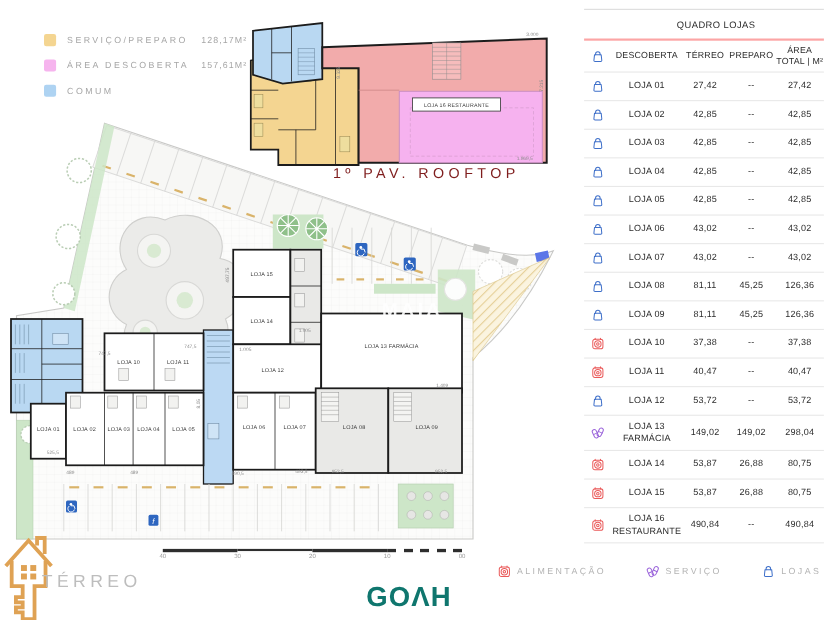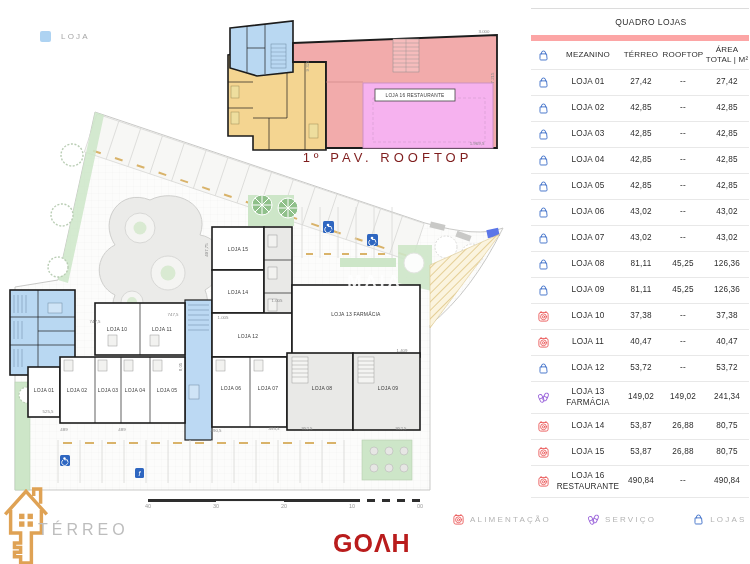--- a/index.html
+++ b/index.html
@@ -26,29 +26,29 @@
   .scalebar{position:absolute;left:148px;top:499px;width:272px;}
   .scalebar .bar{display:flex;height:3px;}
   .scalebar .seg{flex:1;}
   .seg.solid{background:#2e2e2e;}
   .seg.half{background:linear-gradient(#2e2e2e 0 60%,#f2f2f2 60% 100%);}
   .seg.dash{background:repeating-linear-gradient(90deg,#2e2e2e 0 8px,rgba(0,0,0,0) 8px 15px);}
   .scalebar .ticks{position:relative;height:8px;margin-top:1px;}
   .scalebar .ticks span{position:absolute;transform:translateX(-50%);font-size:5.5px;color:#9a9a9a;}
   
   .goah{position:absolute;left:333px;top:529px;font-size:25px;font-weight:700;
-    color:#b91c1c;letter-spacing:1px;}
+    color:#0f766e;letter-spacing:1px;}
   
   .cat-legend{position:absolute;left:452px;top:513px;display:flex;align-items:center;gap:10px;}
   .cat-legend .item{display:flex;align-items:center;margin-right:26px;}
   .cat-legend .item:last-child{margin-right:16px;}
   .cat-legend .lbl{font-size:8px;letter-spacing:2.2px;color:#b3b3b3;margin-left:5px;}
   
   .quadro{position:absolute;left:531px;top:8px;width:218px;color:#2c2c2c;}
-  .quadro .title{border-top:1px solid #dcdcdc;border-bottom:6px solid #fca5a5;
+  .quadro .title{border-top:1px solid #dcdcdc;border-bottom:2px solid #fca5a5;
     text-align:center;font-size:8.5px;letter-spacing:.4px;padding:8px 0 8px 22px;}
   .trow{display:grid;grid-template-columns:24px 66px 40px 44px 44px;align-items:center;
     border-bottom:1px solid #e8e8e8;min-height:25px;}
   .trow.tall{min-height:31px;}
   .trow .icn{display:flex;justify-content:center;align-items:center;}
   .trow .c{font-size:8.2px;text-align:center;letter-spacing:.2px;line-height:1.25;}
   .trow.hdr{min-height:28px;}
   .trow.hdr .c{font-size:8px;}
   .ic{width:13px;height:13px;fill:none;stroke:currentColor;stroke-width:1.7;
     stroke-linecap:round;stroke-linejoin:round;}
@@ -59,22 +59,32 @@
   .rm2{fill:#e9e9e7;stroke:#1c1c1c;stroke-width:1.6;}
   .lojatxt{font-size:5px;fill:#3a3a3a;text-anchor:middle;letter-spacing:.2px;}
   .dim{font-size:4.4px;fill:#8a8a8a;text-anchor:middle;}
   .wall{stroke:#1c1c1c;stroke-width:.7;fill:none;}
 </style>
 </head>
 <body>
 
 <div class="area-legend">
   <div class="row">
+    <span class="sw" style="background:#f4d591"></span>
+    <span class="lbl">SERVIÇO/PREPARO</span>
+    <span class="val">128,17M²</span>
+  </div>
+  <div class="row">
+    <span class="sw" style="background:#f6b4ee"></span>
+    <span class="lbl">ÁREA DESCOBERTA</span>
+    <span class="val">157,61M²</span>
+  </div>
+  <div class="row">
     <span class="sw" style="background:#aed3f2"></span>
-    <span class="lbl">LOJA</span>
+    <span class="lbl">COMUM</span>
     <span class="val"></span>
   </div>
 </div>
 
 <svg id="rooftop" width="280" height="140" viewBox="0 0 280 140">
 
   <g>
     <path d="M3 37 L30 31 L30 44 L101 44 L101 132 L28 132 L28 118 L3 118 Z" fill="#f4d591" stroke="#1c1c1c" stroke-width="1.6"></path>
     <path class="wall" d="M3 64 H28 M3 90 H28 M28 100 H62 M62 44 V100 M80 44 V132 M44 100 V132"></path>
     <rect x="6" y="68" width="8" height="12" fill="#eede9e" stroke="#9c8b55" stroke-width=".5"></rect>
@@ -412,23 +422,23 @@
 <div class="quadro">
   <div class="title">QUADRO LOJAS</div>
 
   <div class="trow hdr">
     <div class="icn">
         <svg class="ic ic-blue" viewBox="0 0 24 24">
           <path d="M8.2 9V7.5a3.8 3.8 0 0 1 7.6 0V9"></path>
           <path d="M6.4 9h11.2l1 9.3c.1 1.2-.7 2-1.9 2H7.3c-1.2 0-2-.8-1.9-2z"></path>
         </svg>
       </div>
-    <div class="c">MEZANINO</div>
+    <div class="c">DESCOBERTA</div>
     <div class="c">TÉRREO</div>
-    <div class="c">ROOFTOP</div>
+    <div class="c">PREPARO</div>
     <div class="c">ÁREA TOTAL | M²</div>
   </div>
 
   <div class="trow">
     <div class="icn">
         <svg class="ic ic-blue" viewBox="0 0 24 24">
           <path d="M8.2 9V7.5a3.8 3.8 0 0 1 7.6 0V9"></path>
           <path d="M6.4 9h11.2l1 9.3c.1 1.2-.7 2-1.9 2H7.3c-1.2 0-2-.8-1.9-2z"></path>
         </svg>
       </div>
@@ -585,21 +595,21 @@
           </g>
           <g transform="rotate(25 16 11)">
             <rect x="12.5" y="3.5" width="7" height="15" rx="3.5"></rect>
             <line x1="12.5" y1="11" x2="19.5" y2="11"></line>
           </g>
         </svg>
       </div>
     <div class="c">LOJA 13 FARMÁCIA</div>
     <div class="c">149,02</div>
     <div class="c">149,02</div>
-    <div class="c">241,34</div>
+    <div class="c">298,04</div>
   </div>
 
   <div class="trow">
     <div class="icn">
         <svg class="ic ic-red" viewBox="0 0 24 24">
           <rect x="3.5" y="4.5" width="17" height="16" rx="3.5"></rect>
           <circle cx="12" cy="12.5" r="5.4"></circle>
           <circle cx="12" cy="12.5" r="2.1"></circle>
           <path d="M7.5 2.8v2M16.5 2.8v2"></path>
         </svg>

